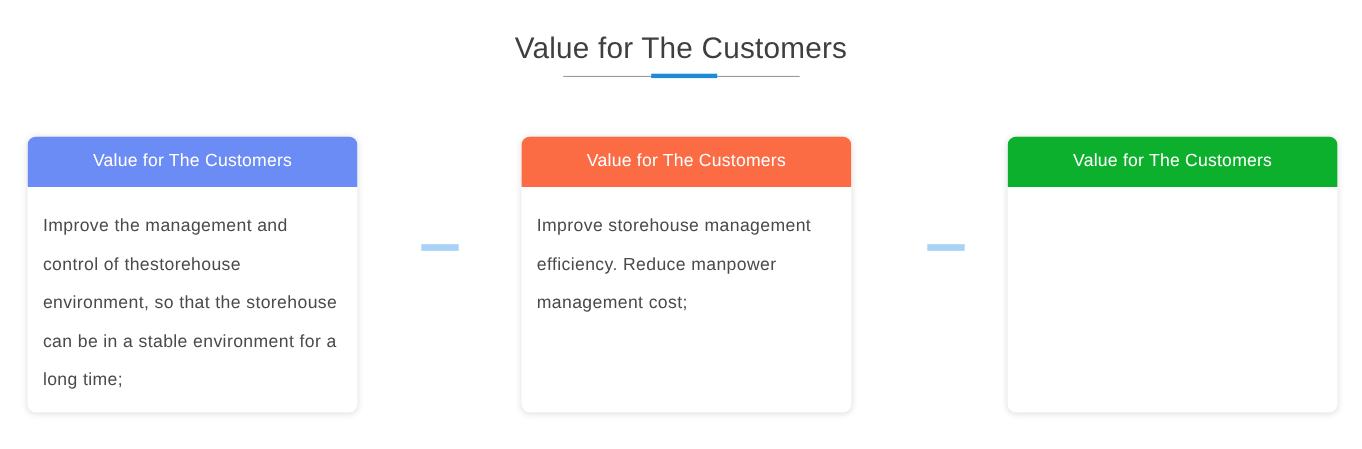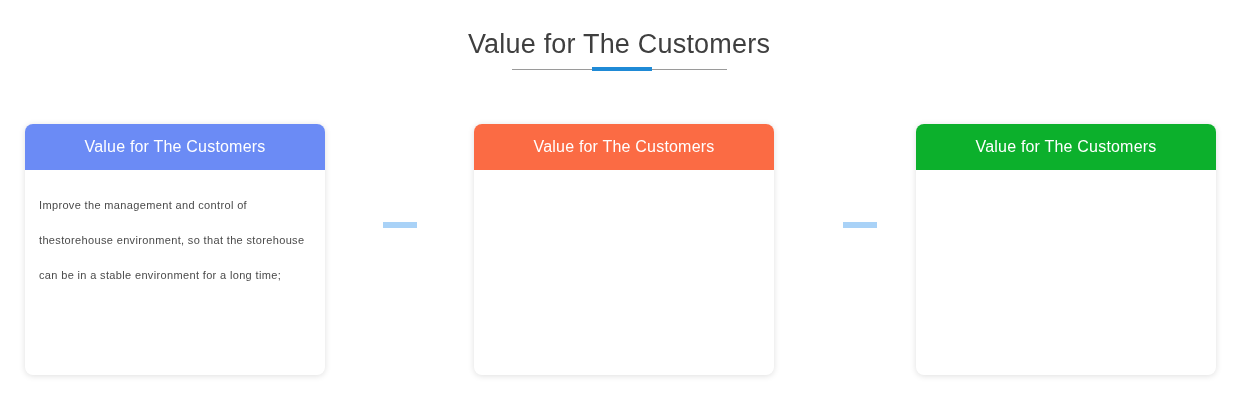--- a/index.html
+++ b/index.html
@@ -73,21 +73,21 @@
   .card-header {
     height: 46px;
     line-height: 46px;
     text-align: center;
     color: #ffffff;
     font-size: 16px;
     letter-spacing: 0.2px;
   }
   .card-body {
     padding: 18px 14px 0 14px;
-    font-size: 11px;
+    font-size: 16px;
     color: #4a4a4a;
     line-height: 35px;
     letter-spacing: 0.35px;
   }
 
   
   .connector {
     position: absolute;
     top: 222px;
     width: 34px;
@@ -108,20 +108,21 @@
 
 <div class="cards">
 
   <div class="card card-1">
     <div class="card-header" style="background: rgb(107, 139, 245);">Value for The Customers</div>
     <div class="card-body">Improve the management and control of thestorehouse environment, so that the storehouse can be in a stable environment for a long time;</div>
   </div>
 
   <div class="card card-2">
     <div class="card-header" style="background: rgb(251, 107, 68);">Value for The Customers</div>
+    <div class="card-body">Improve storehouse management efficiency. Reduce manpower management cost;</div>
   </div>
 
   <div class="card card-3">
     <div class="card-header" style="background: rgb(12, 176, 44);">Value for The Customers</div>
   </div>
 
 </div>
 
 <div class="connector connector-1" style="background: rgb(169, 210, 247);"></div>
 <div class="connector connector-2" style="background: rgb(169, 210, 247);"></div>

